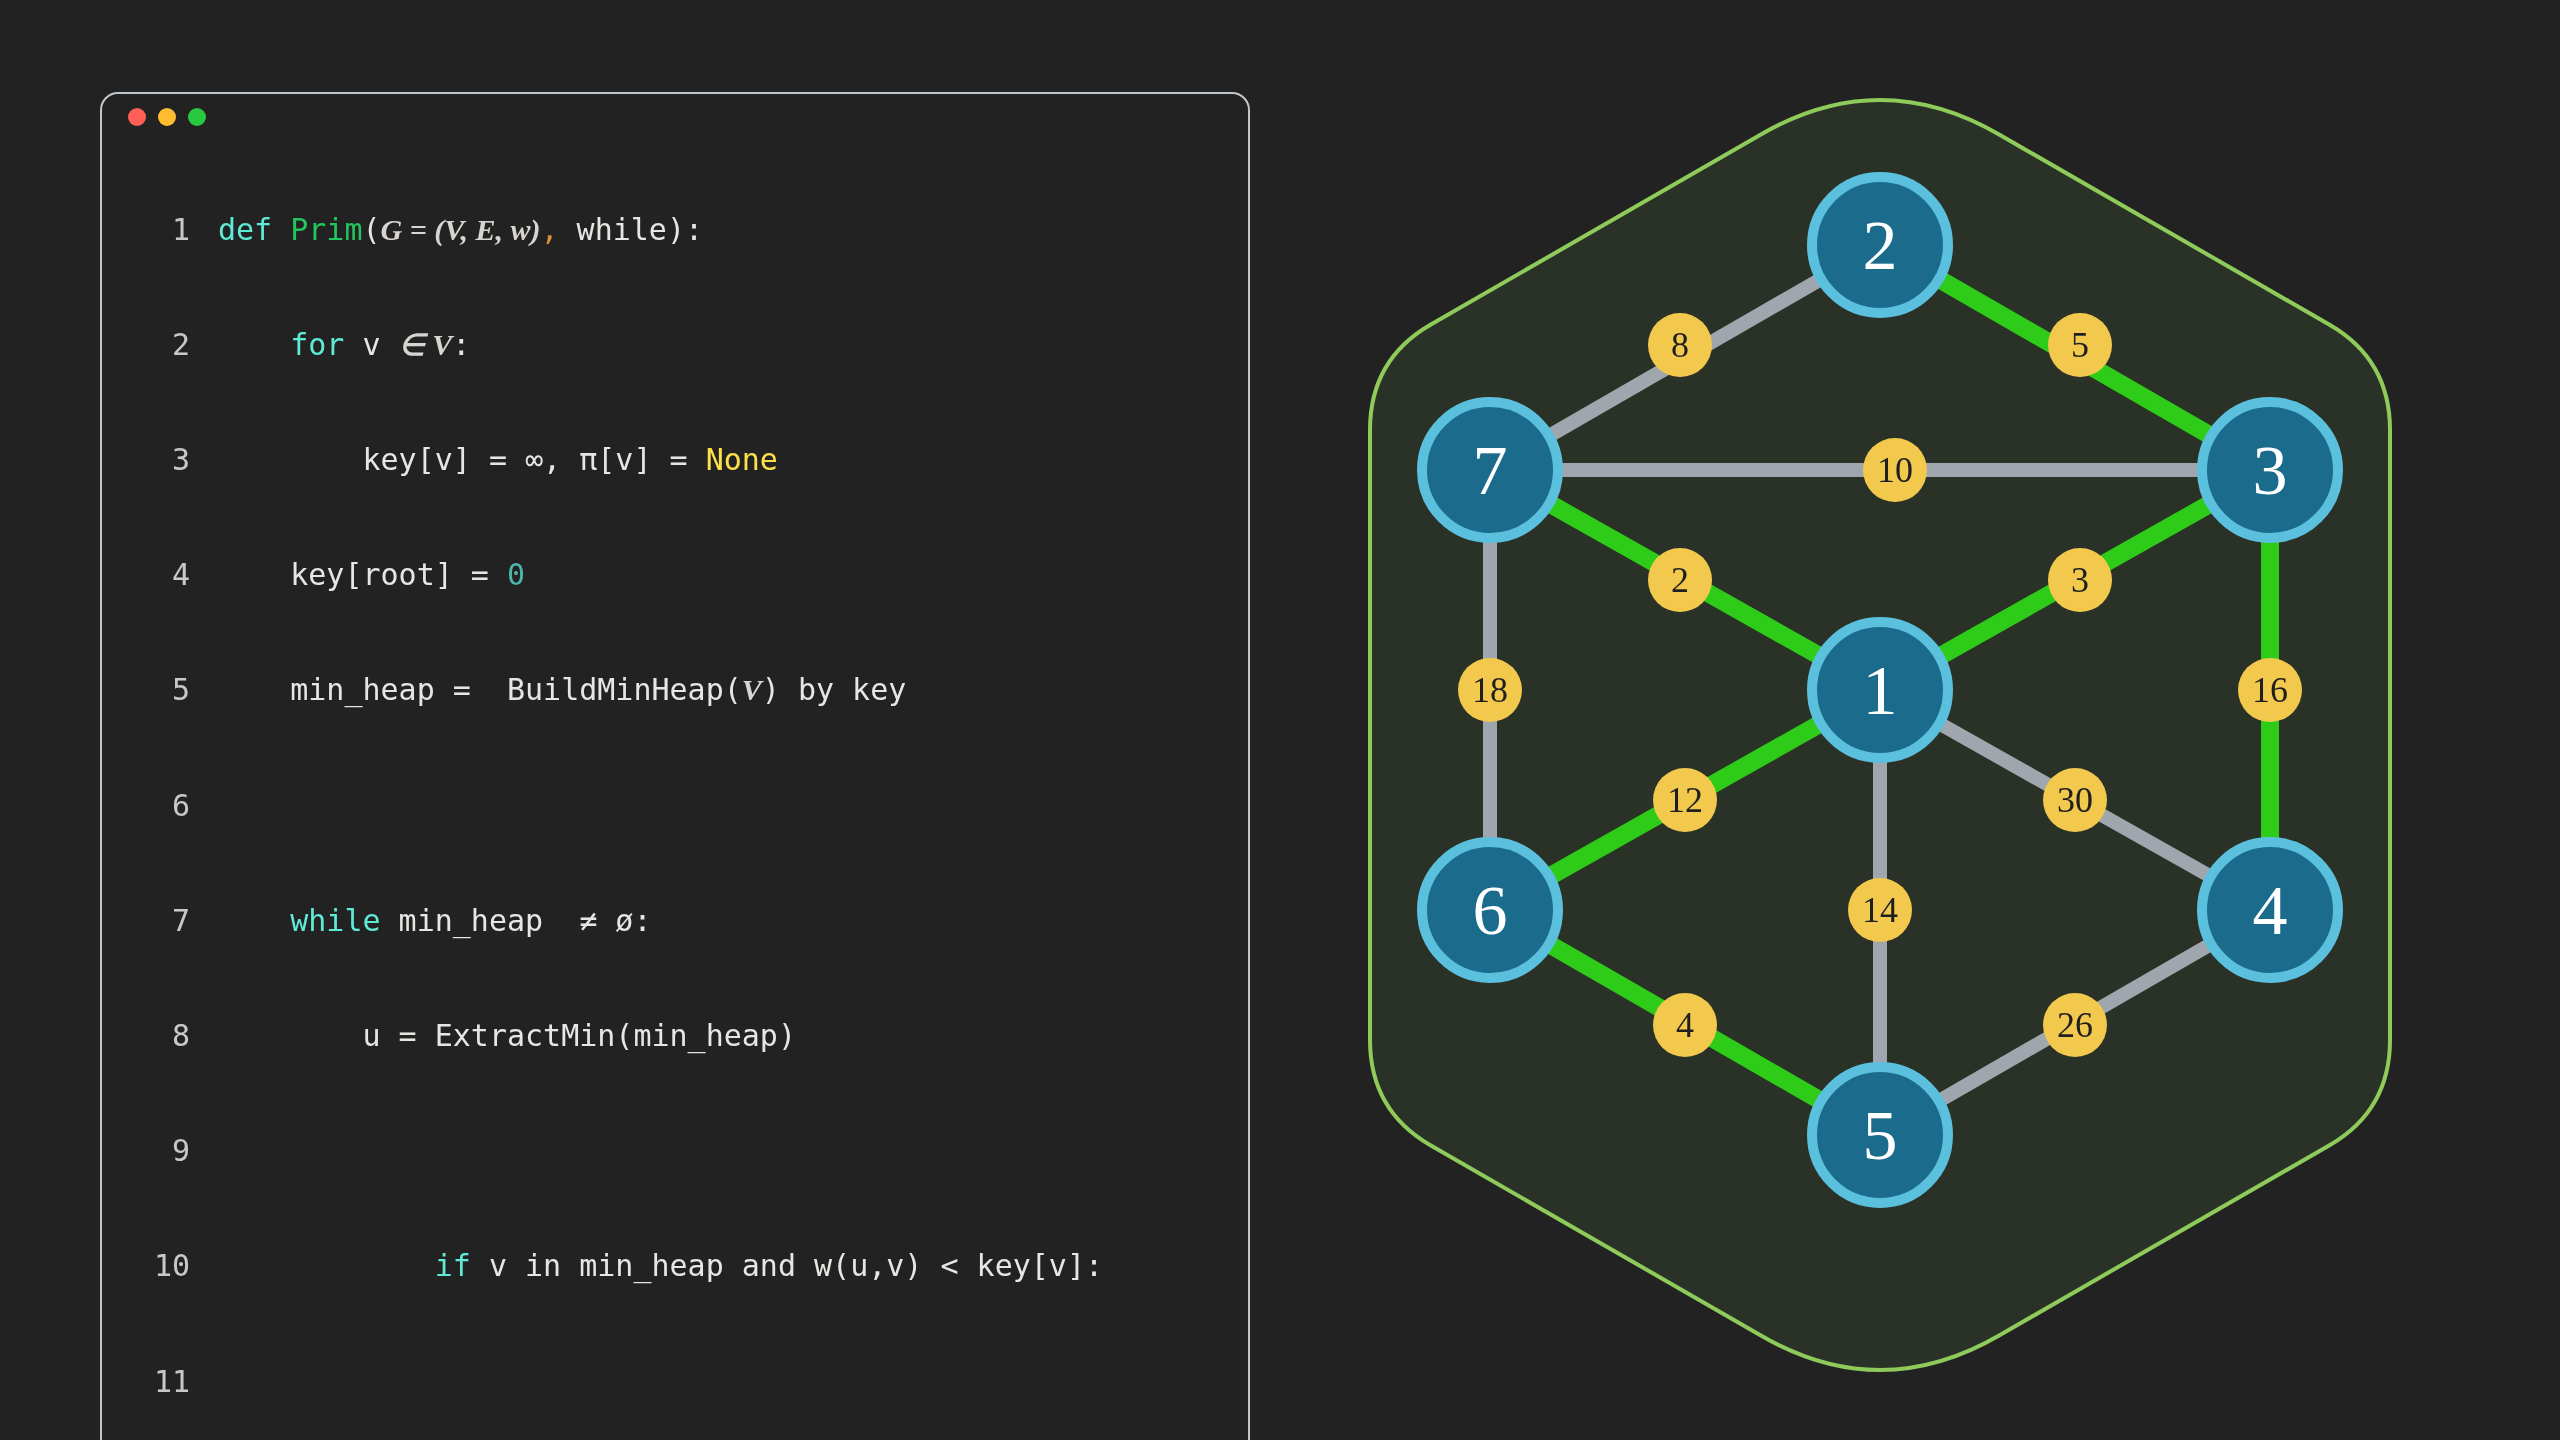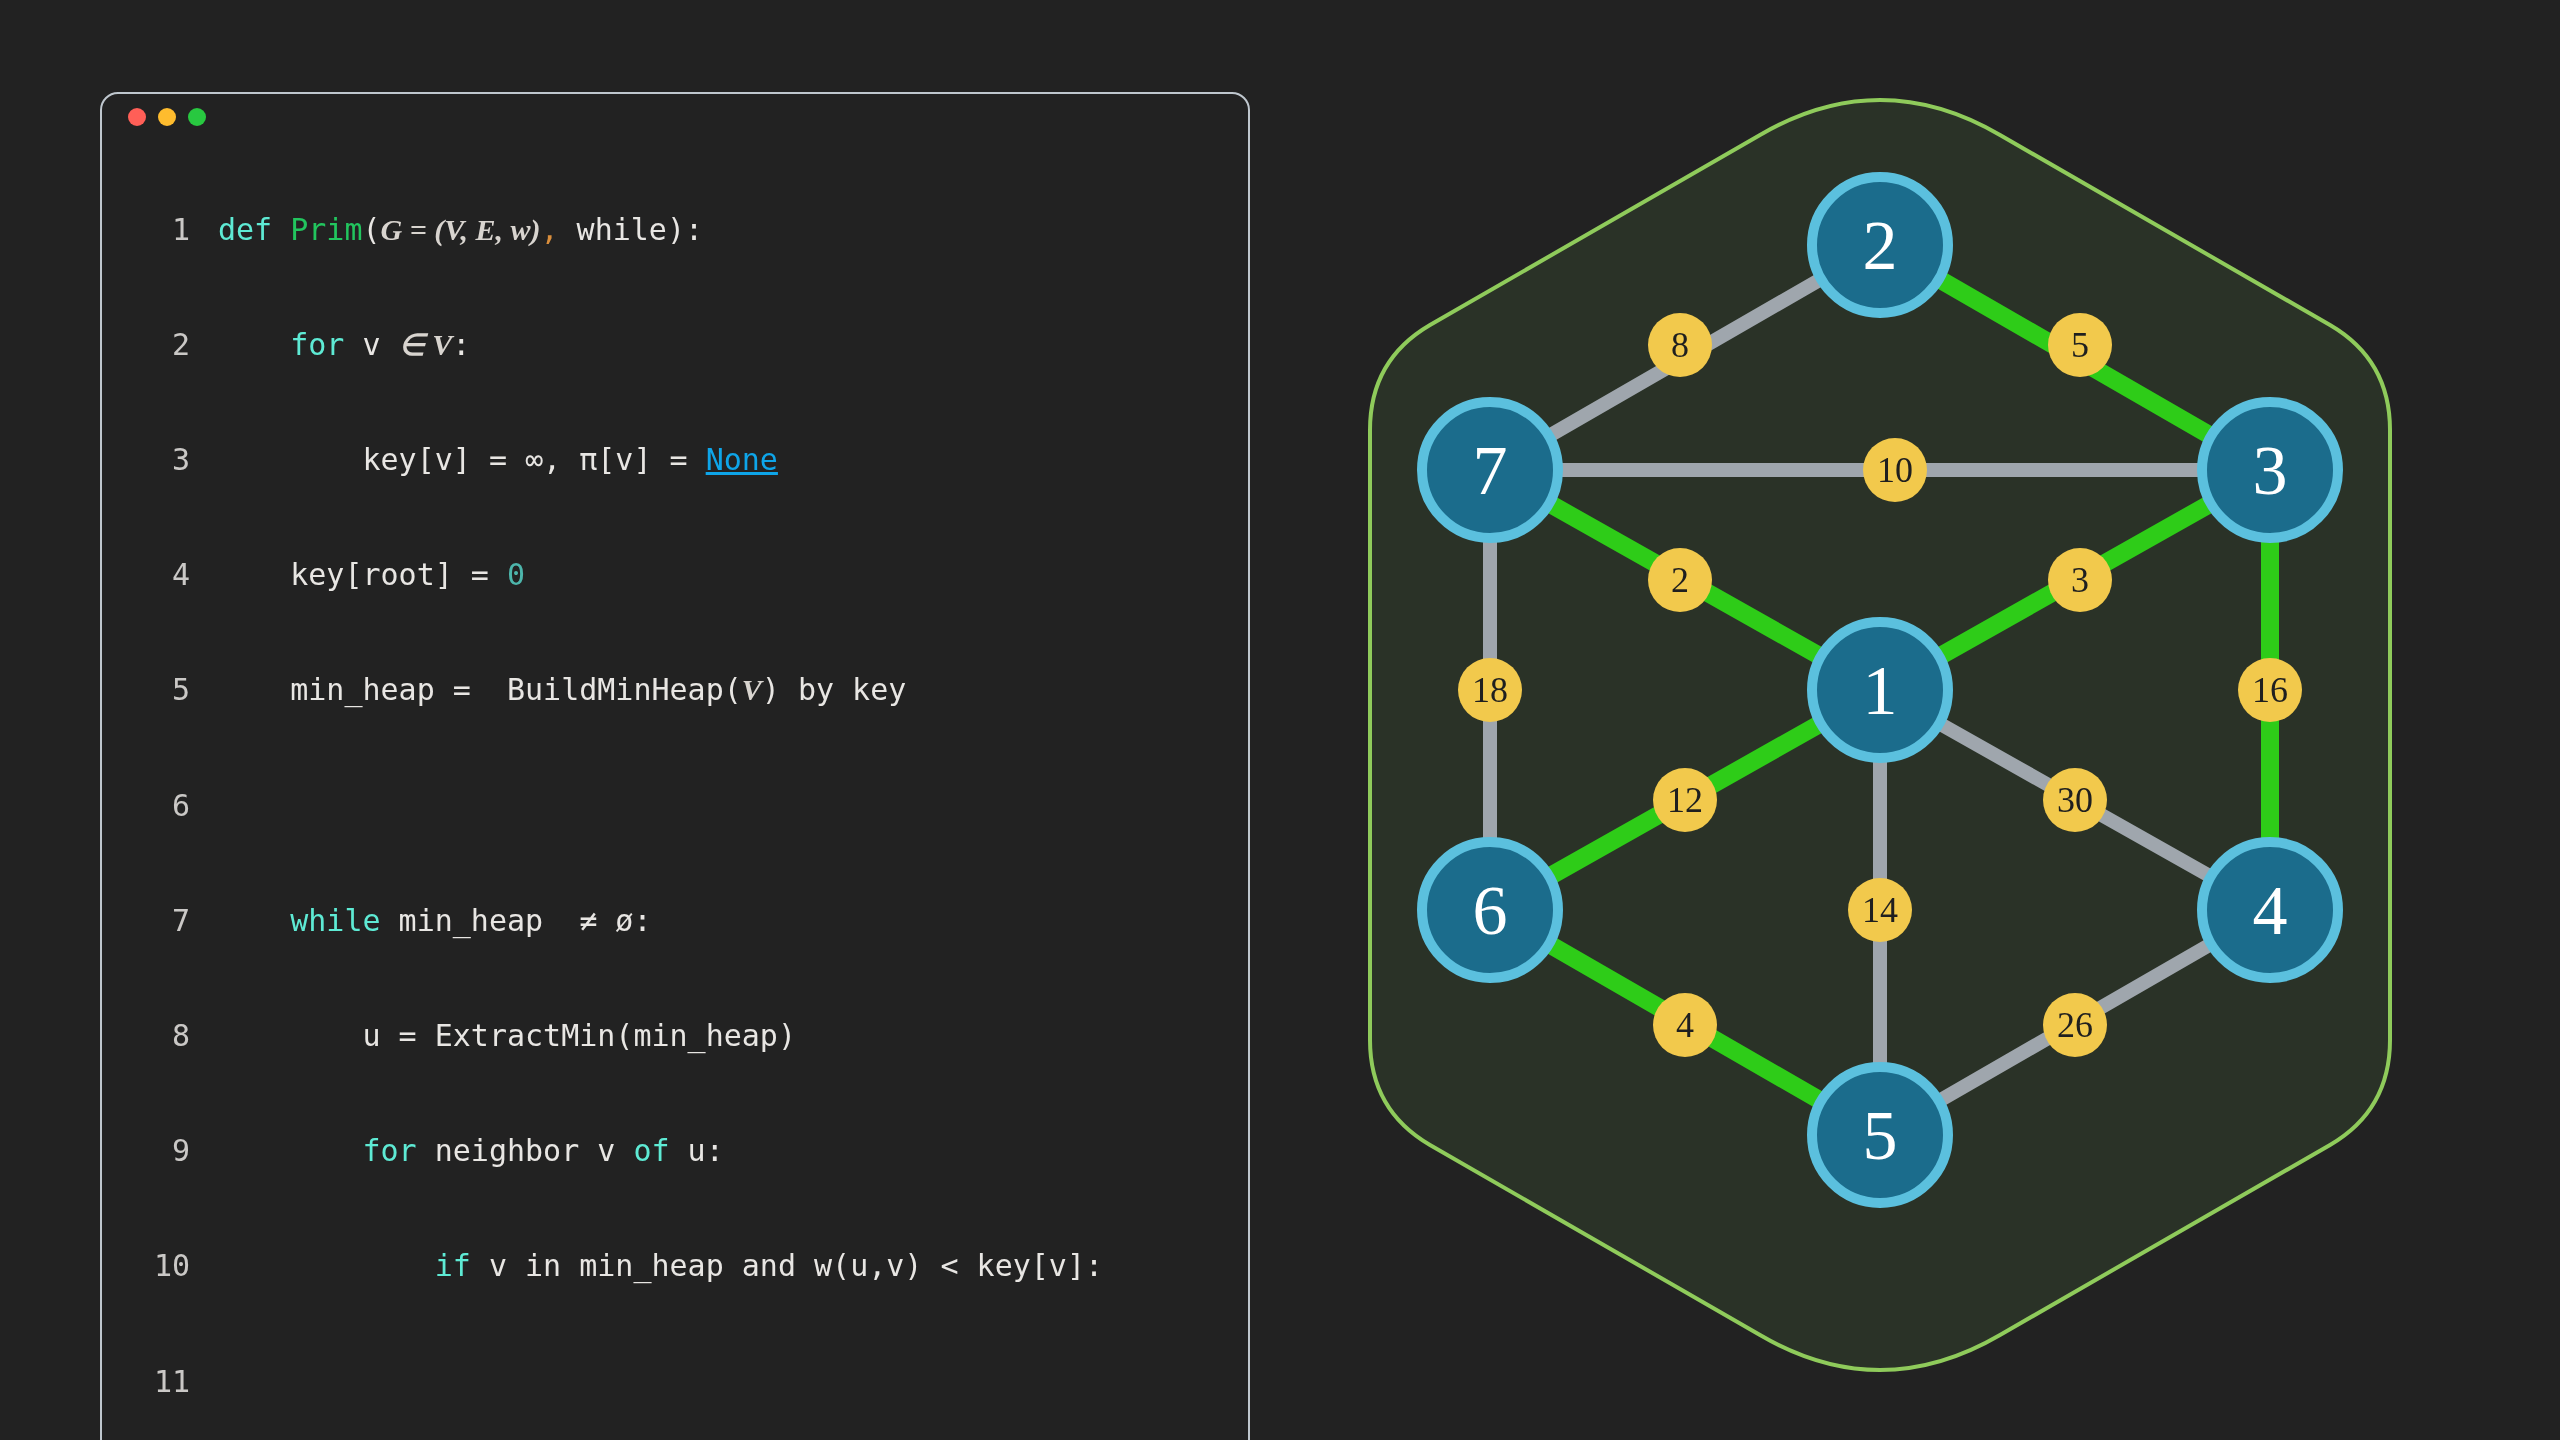--- a/index.html
+++ b/index.html
@@ -47,21 +47,21 @@
     display:inline-block;
     width: 60px;
     text-align: right;
     margin-right: 28px;
     color: #E8E6E3;
     opacity: 0.85;
   }
   .k-def    { color:#5eead4; }      
   .k-fn     { color:#22c55e; }      
   .k-math   { color:#D8D4CF; font-style: italic; font-family: "Times New Roman", "STIX", serif; font-weight: bold; }
-  .k-none   { color:#0ea5e9;text-decoration:underline; }
+  .k-none   { color:#fde047; }
   .k-num    { color:#4DB6AC; }
   .punct-orange { color:#D98E3C; }
 
   
   .graph {
     position: absolute;
     right: 140px;
     top: 80px;
   }
   .graph text.nodelabel {
@@ -92,21 +92,21 @@
 
   <div class="code">
     <div class="row"><span class="ln">1</span><span><span class="k-def">def </span><span class="k-fn">Prim</span><span>(</span><span class="k-math">G = (V, E, w)</span><span class="punct-orange">,</span><span> while):</span></span></div>
     <div class="row"><span class="ln">2</span><span>    <span class="k-def">for</span><span> v </span><span class="k-math">∈ V</span><span>:</span></span></div>
     <div class="row"><span class="ln">3</span><span>        <span>key[v] = ∞, π[v] = </span><span class="k-none">None</span></span></div>
     <div class="row"><span class="ln">4</span><span>    <span>key[root] = </span><span class="k-num">0</span></span></div>
     <div class="row"><span class="ln">5</span><span>    <span>min_heap =  BuildMinHeap(</span><span class="k-math">V</span><span>) by key</span></span></div>
     <div class="row"><span class="ln">6</span><span> </span></div>
     <div class="row"><span class="ln">7</span><span>    <span class="k-def">while</span><span> min_heap  ≠ ø:</span></span></div>
     <div class="row"><span class="ln">8</span><span>        <span>u = ExtractMin(min_heap)</span></span></div>
-    <div class="row"><span class="ln">9</span><span>        <span class="k-def">for</span><span> neighbor v </span><span class="k-def">of</span><span> u:</span></span></div>
+    <div class="row"><span class="ln">9</span></div>
     <div class="row"><span class="ln">10</span><span>            <span class="k-def">if</span><span> v in min_heap and w(u,v) &lt; key[v]:</span></span></div>
     <div class="row"><span class="ln">11</span></div>
     
     
   </div>
 </div>
 
 <svg class="graph" width="1080" height="1320" viewBox="0 0 1080 1320">
 
   <path d="M 540 20

